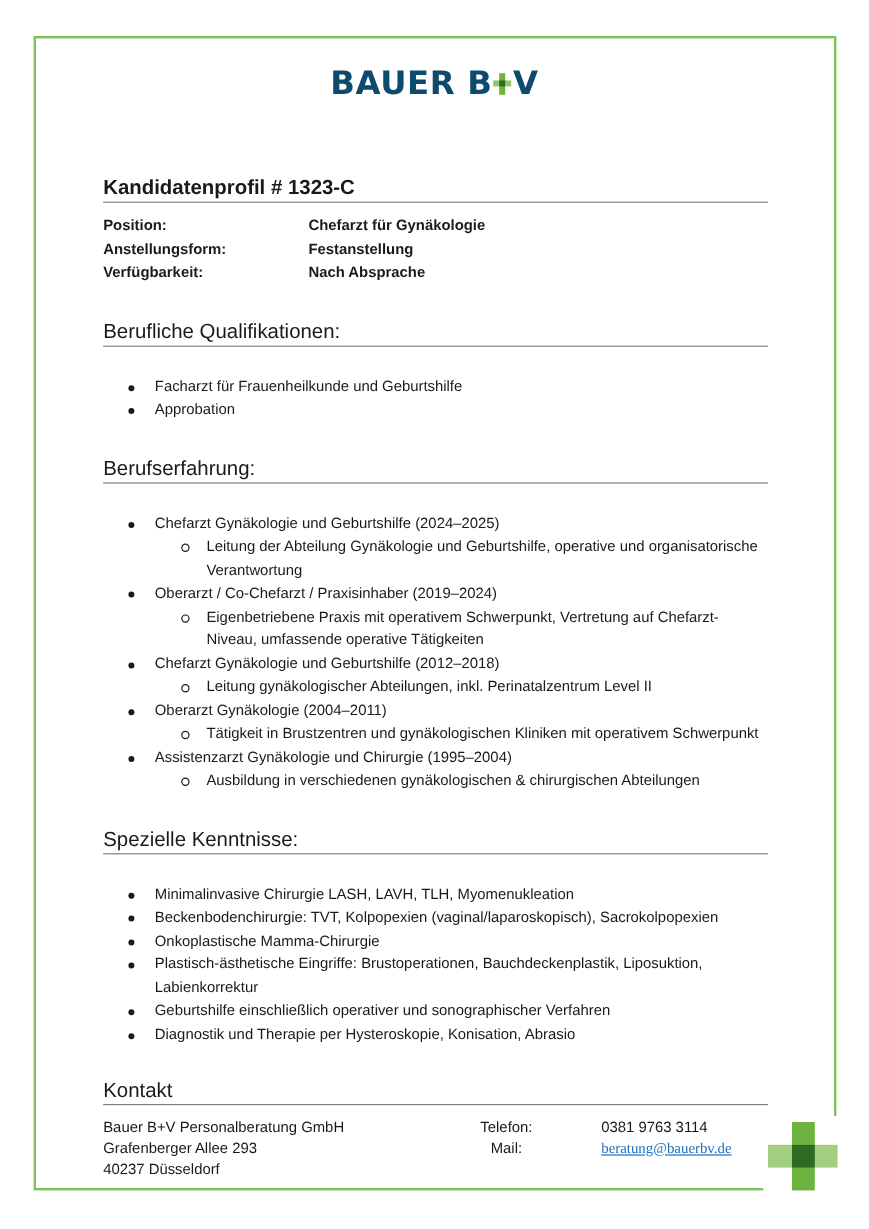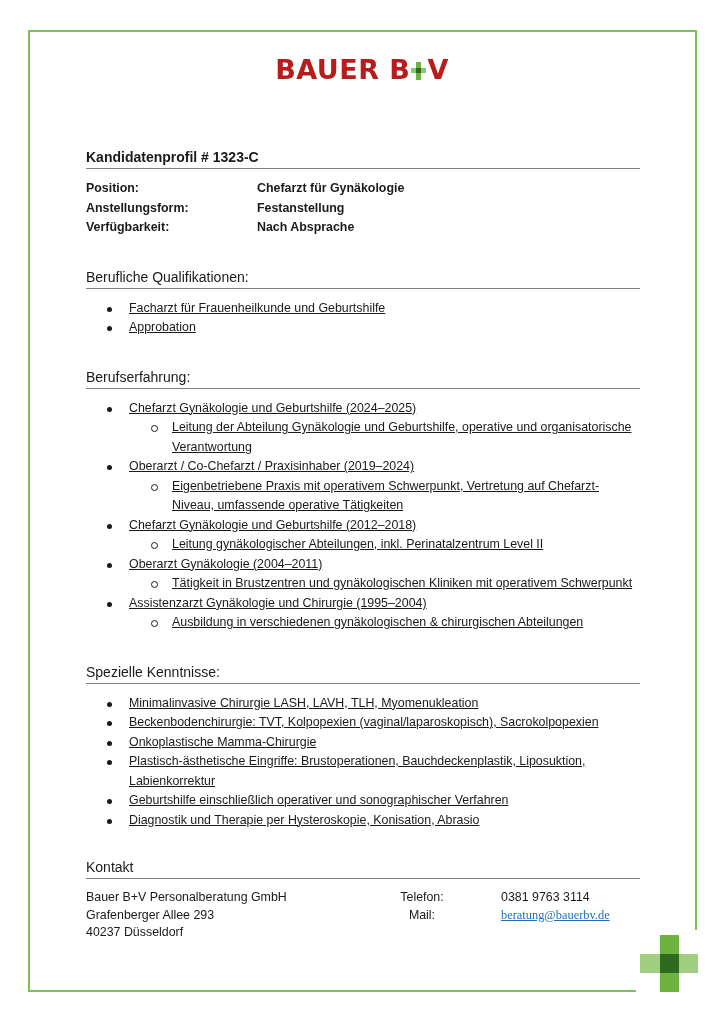--- a/index.html
+++ b/index.html
@@ -2,35 +2,35 @@
 <html><head>
 <meta charset="utf-8">
 <style>
   * { box-sizing: border-box; margin: 0; padding: 0; }
   html, body { width: 724px; height: 1024px; background: #ffffff; overflow: hidden; }
   body { position: relative; font-family: "Liberation Sans", "DejaVu Sans", sans-serif; color: #1a1a1a; font-size: 12.4px; }
 
   .frame { position: absolute; left: 28px; top: 30px; width: 669px; height: 962px; border: 2px solid #7cc157; border-bottom-width: 2px; }
   .frame-gap { position: absolute; background: #fff; }
 
-  .logo { position: absolute; left: 0; right: 0; top: 56px; text-align: center; font-family: "DejaVu Sans", sans-serif; font-weight: bold; font-size: 27px; letter-spacing: 0.5px; color: #b91c1c; line-height: 1; }
+  .logo { position: absolute; left: 0; right: 0; top: 56px; text-align: center; font-family: "DejaVu Sans", sans-serif; font-weight: bold; font-size: 27px; letter-spacing: 0.5px; color: #0c4a6e; line-height: 1; }
   .logo .plus { display: inline-block; position: relative; width: 15px; height: 19px; vertical-align: -1px; margin: 0 1px; }
   .logo .plus .v { position: absolute; left: 5px; top: 1px; width: 5px; height: 18px; background: #6cb33f; }
   .logo .plus .h { position: absolute; left: 0; top: 7px; width: 15px; height: 5px; background: #8cc868; }
   .logo .plus .c { position: absolute; left: 5px; top: 7px; width: 5px; height: 5px; background: #2f6b1e; }
 
   .content { position: absolute; left: 86px; top: 148px; width: 554px; }
-  .section-title { font-size: 14px; line-height: 18px; padding-bottom: 2px; border-bottom: 1px solid #808080; }
+  .section-title { font-size: 17px; line-height: 18px; padding-bottom: 2px; border-bottom: 1px solid #808080; }
   .section-title.bold { font-weight: bold; }
 
   .info { margin-top: 10px; font-weight: bold; }
   .info-row { display: flex; line-height: 19.5px; }
   .info-row .label { width: 171px; }
 
-  ul.list { list-style: none; margin-top: 10px; text-decoration: underline; }
+  ul.list { list-style: none; margin-top: 24px; }
   ul.list li.item { position: relative; padding-left: 43px; line-height: 19.5px; }
   ul.list li.item::before { content: ""; position: absolute; left: 21px; top: 8px; width: 5px; height: 5px; border-radius: 50%; background: #1a1a1a; }
   ul.sub { list-style: none; }
   ul.sub li.subitem { position: relative; padding-left: 43px; line-height: 19.5px; }
   ul.sub li.subitem::before { content: ""; position: absolute; left: 22px; top: 7px; width: 5px; height: 5px; border-radius: 50%; border: 1px solid #1a1a1a; }
 
   .gap-qual { height: 30px; }
   .gap-exp { height: 30px; }
   .gap-skills { height: 30px; }
 

